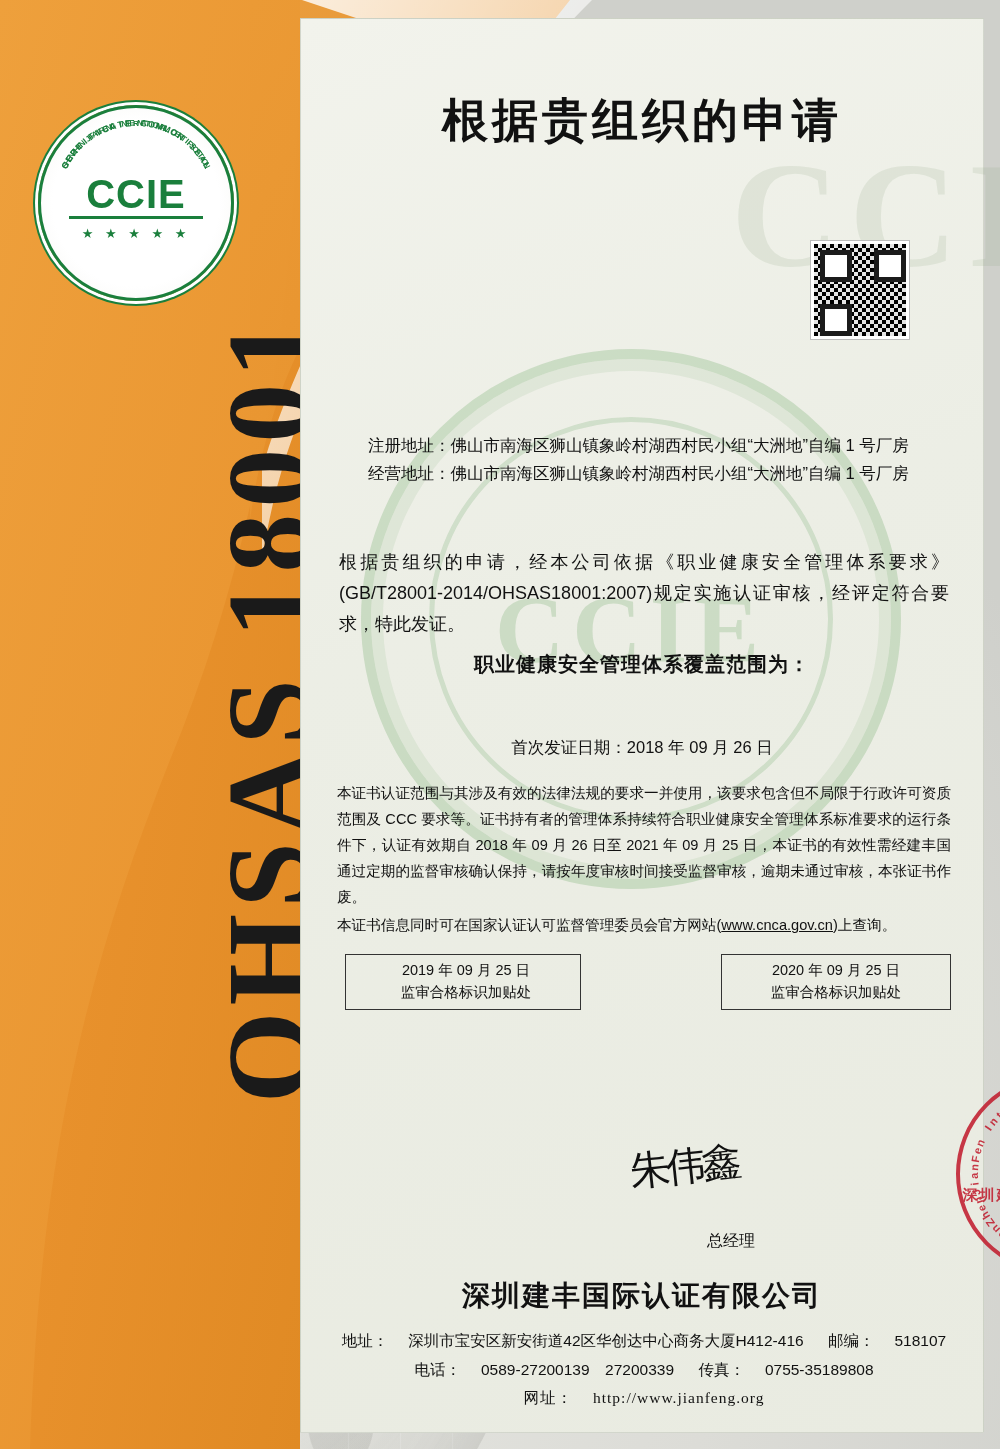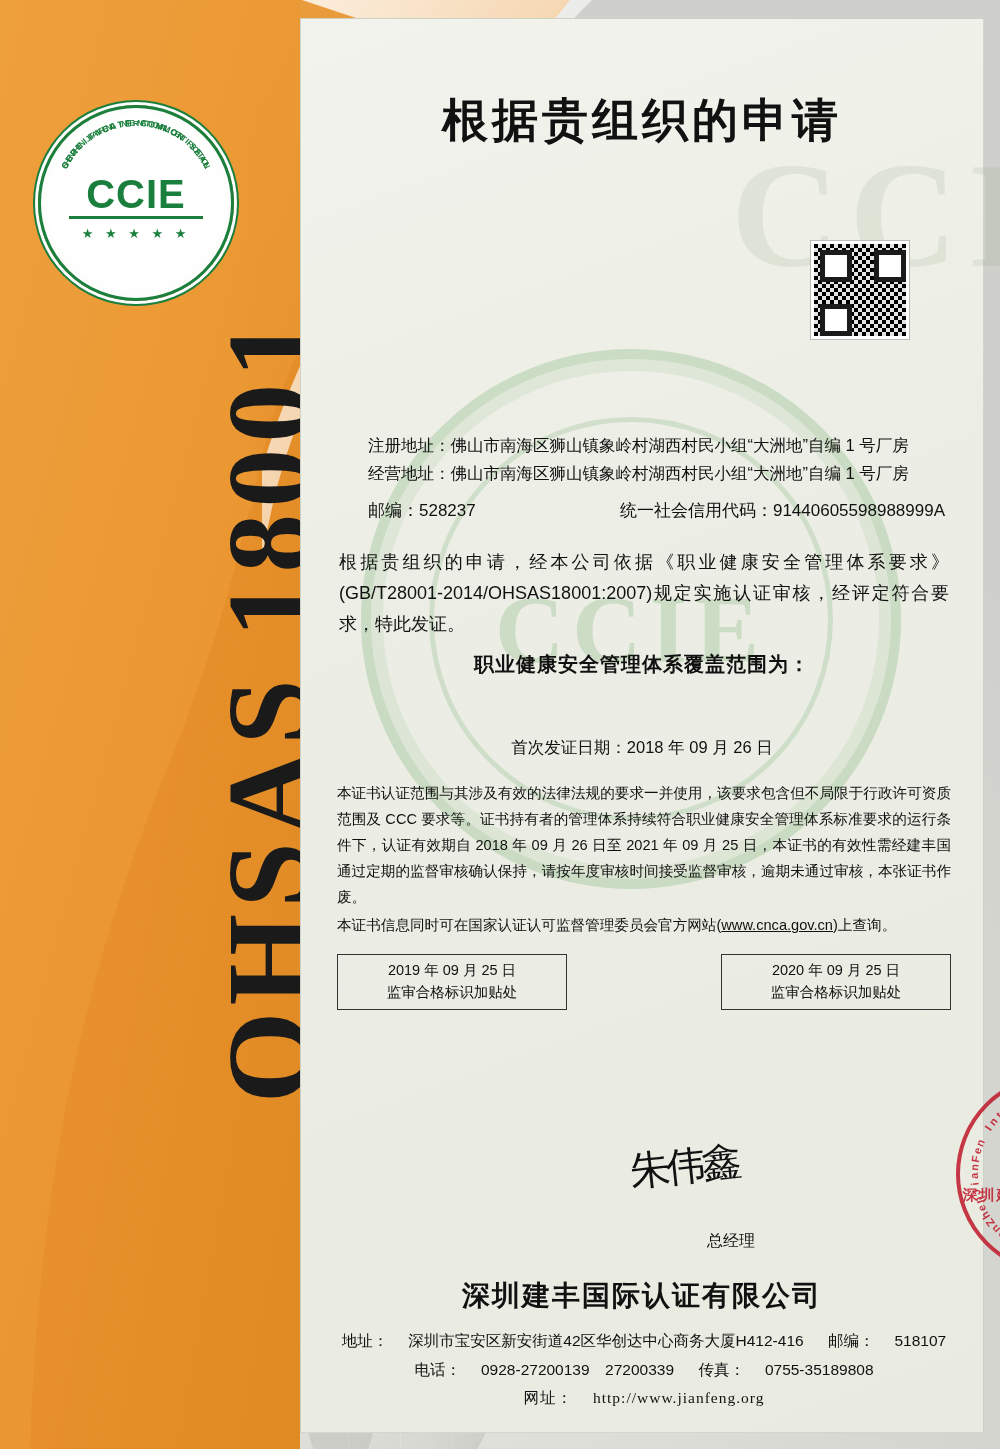--- a/index.html
+++ b/index.html
@@ -192,21 +192,21 @@
   }
   .fine p{margin:0 0 2px 0;}
   .fine a{color:#111;text-decoration:underline;}
 
   .stamp-boxes{position:absolute;left:36px;right:32px;top:935px;height:58px;}
   .stamp-box{
     position:absolute;top:0;width:228px;height:54px;border:1px solid #333;
     display:flex;flex-direction:column;align-items:center;justify-content:center;
     font-size:14.5px;color:#111;line-height:1.5;
   }
-  .stamp-box.left{left:0;}
+  .stamp-box.left{left:8px;padding-left:6px;}
   .stamp-box.right{right:0;}
 
   
   .signature{
     position:absolute;left:330px;top:1115px;width:200px;height:80px;
     font-family:"DejaVu Serif","Liberation Serif",serif;
     font-size:40px;color:#111;transform:rotate(-6deg);
     letter-spacing:-4px;
   }
   .sig-label{
@@ -282,28 +282,20 @@
 
 
     <div class="addr-block">
       <div class="addr-row">
         <span class="k">注册地址：</span>
         <span class="v">佛山市南海区狮山镇象岭村湖西村民小组“大洲地”自编 1 号厂房</span>
       </div>
       <div class="addr-row">
         <span class="k">经营地址：</span>
         <span class="v">佛山市南海区狮山镇象岭村湖西村民小组“大洲地”自编 1 号厂房</span>
-      </div>
-      <div class="post-row">
-        <span>
-          <span>邮编：</span><span>528237</span>
-        </span>
-        <span class="right">
-          <span>统一社会信用代码：</span><span>91440605598988999A</span>
-        </span>
       </div>
     </div>
 
     <div class="para">根据贵组织的申请，经本公司依据《职业健康安全管理体系要求》(GB/T28001-2014/OHSAS18001:2007)规定实施认证审核，经评定符合要求，特此发证。</div>
 
     <div class="scope-title">职业健康安全管理体系覆盖范围为：</div>
     <div class="first-date">首次发证日期：2018 年 09 月 26 日</div>
 
     <div class="fine">
       <p>本证书认证范围与其涉及有效的法律法规的要求一并使用，该要求包含但不局限于行政许可资质范围及 CCC 要求等。证书持有者的管理体系持续符合职业健康安全管理体系标准要求的运行条件下，认证有效期自 2018 年 09 月 26 日至 2021 年 09 月 25 日，本证书的有效性需经建丰国通过定期的监督审核确认保持，请按年度审核时间接受监督审核，逾期未通过审核，本张证书作废。</p>
@@ -356,21 +348,21 @@
     </div>
 
     <div class="issuer">深圳建丰国际认证有限公司</div>
 
     <div class="footer">
       <div class="row">
         <span>地址：</span><span>深圳市宝安区新安街道42区华创达中心商务大厦H412-416</span>
         <span>邮编：</span><span>518107</span>
       </div>
       <div class="row">
-        <span>电话：</span><span>0928-27200139　27200339</span>
+        <span>电话：</span><span>0589-27200139　27200339</span>
         <span>传真：</span><span>0755-35189808</span>
       </div>
       <div class="row web">
         <span>网址：</span><span>http://www.jianfeng.org</span>
       </div>
     </div>
 
   </div>
 
   <div class="seal">

